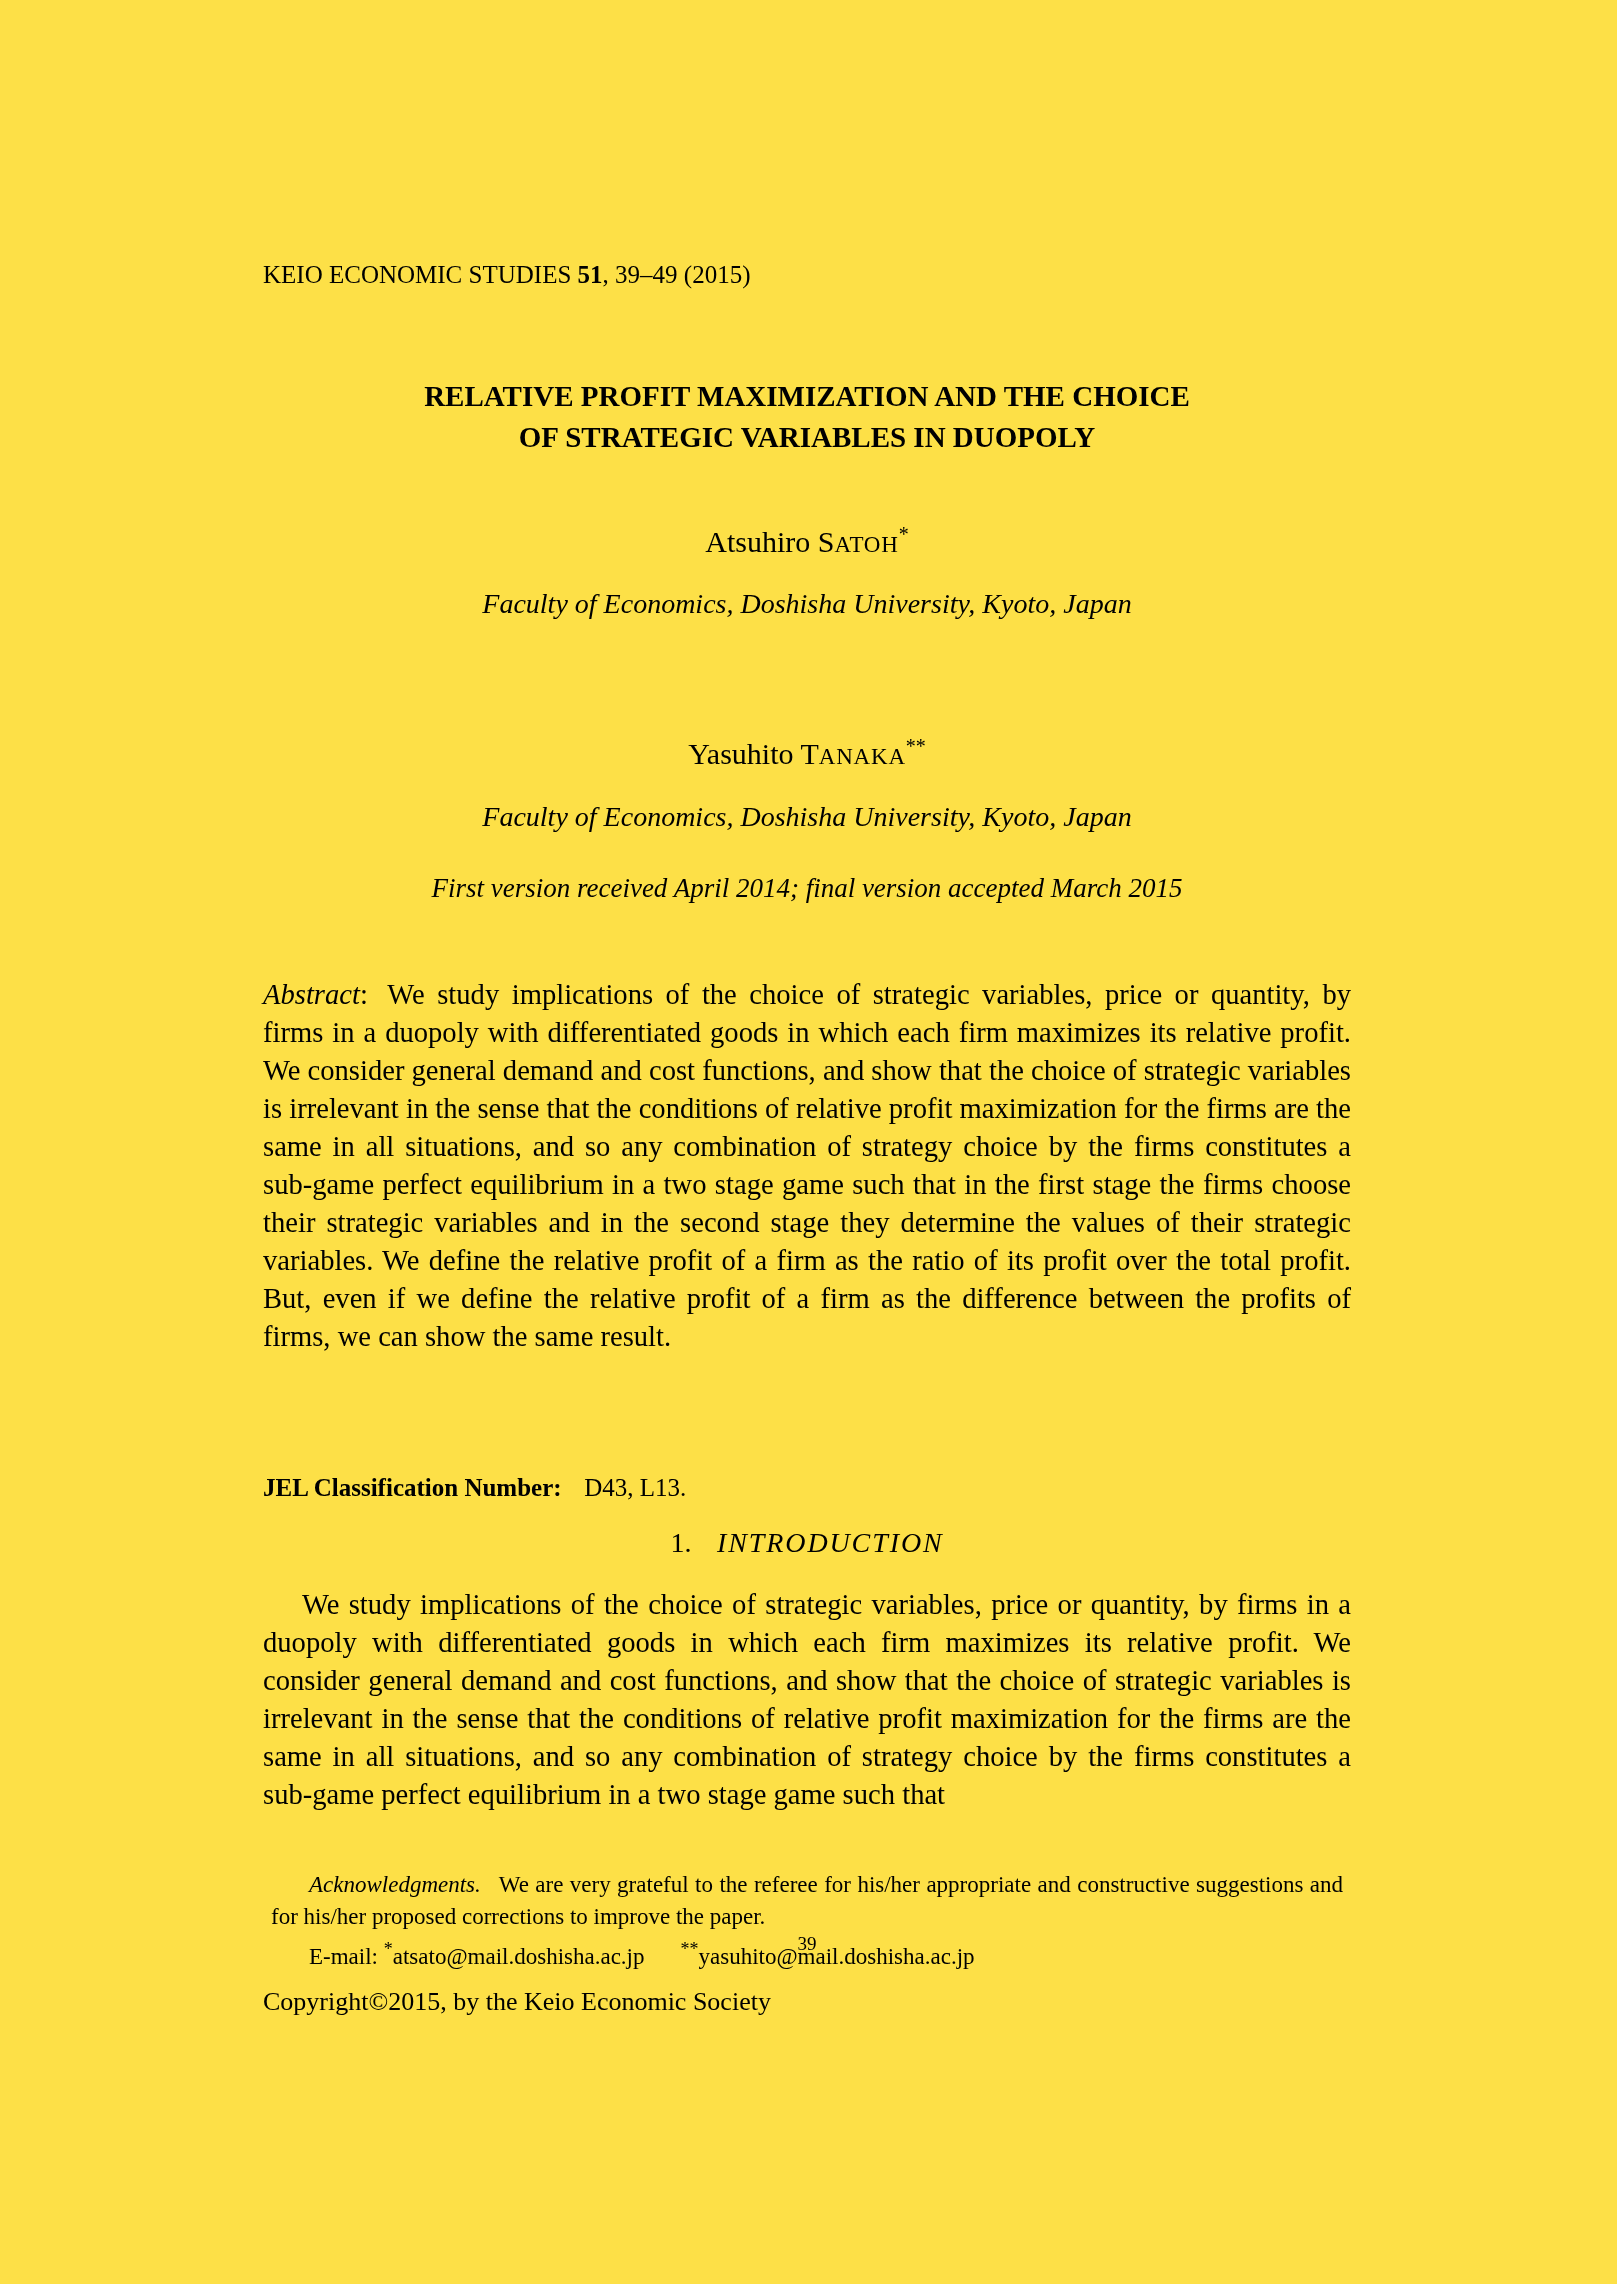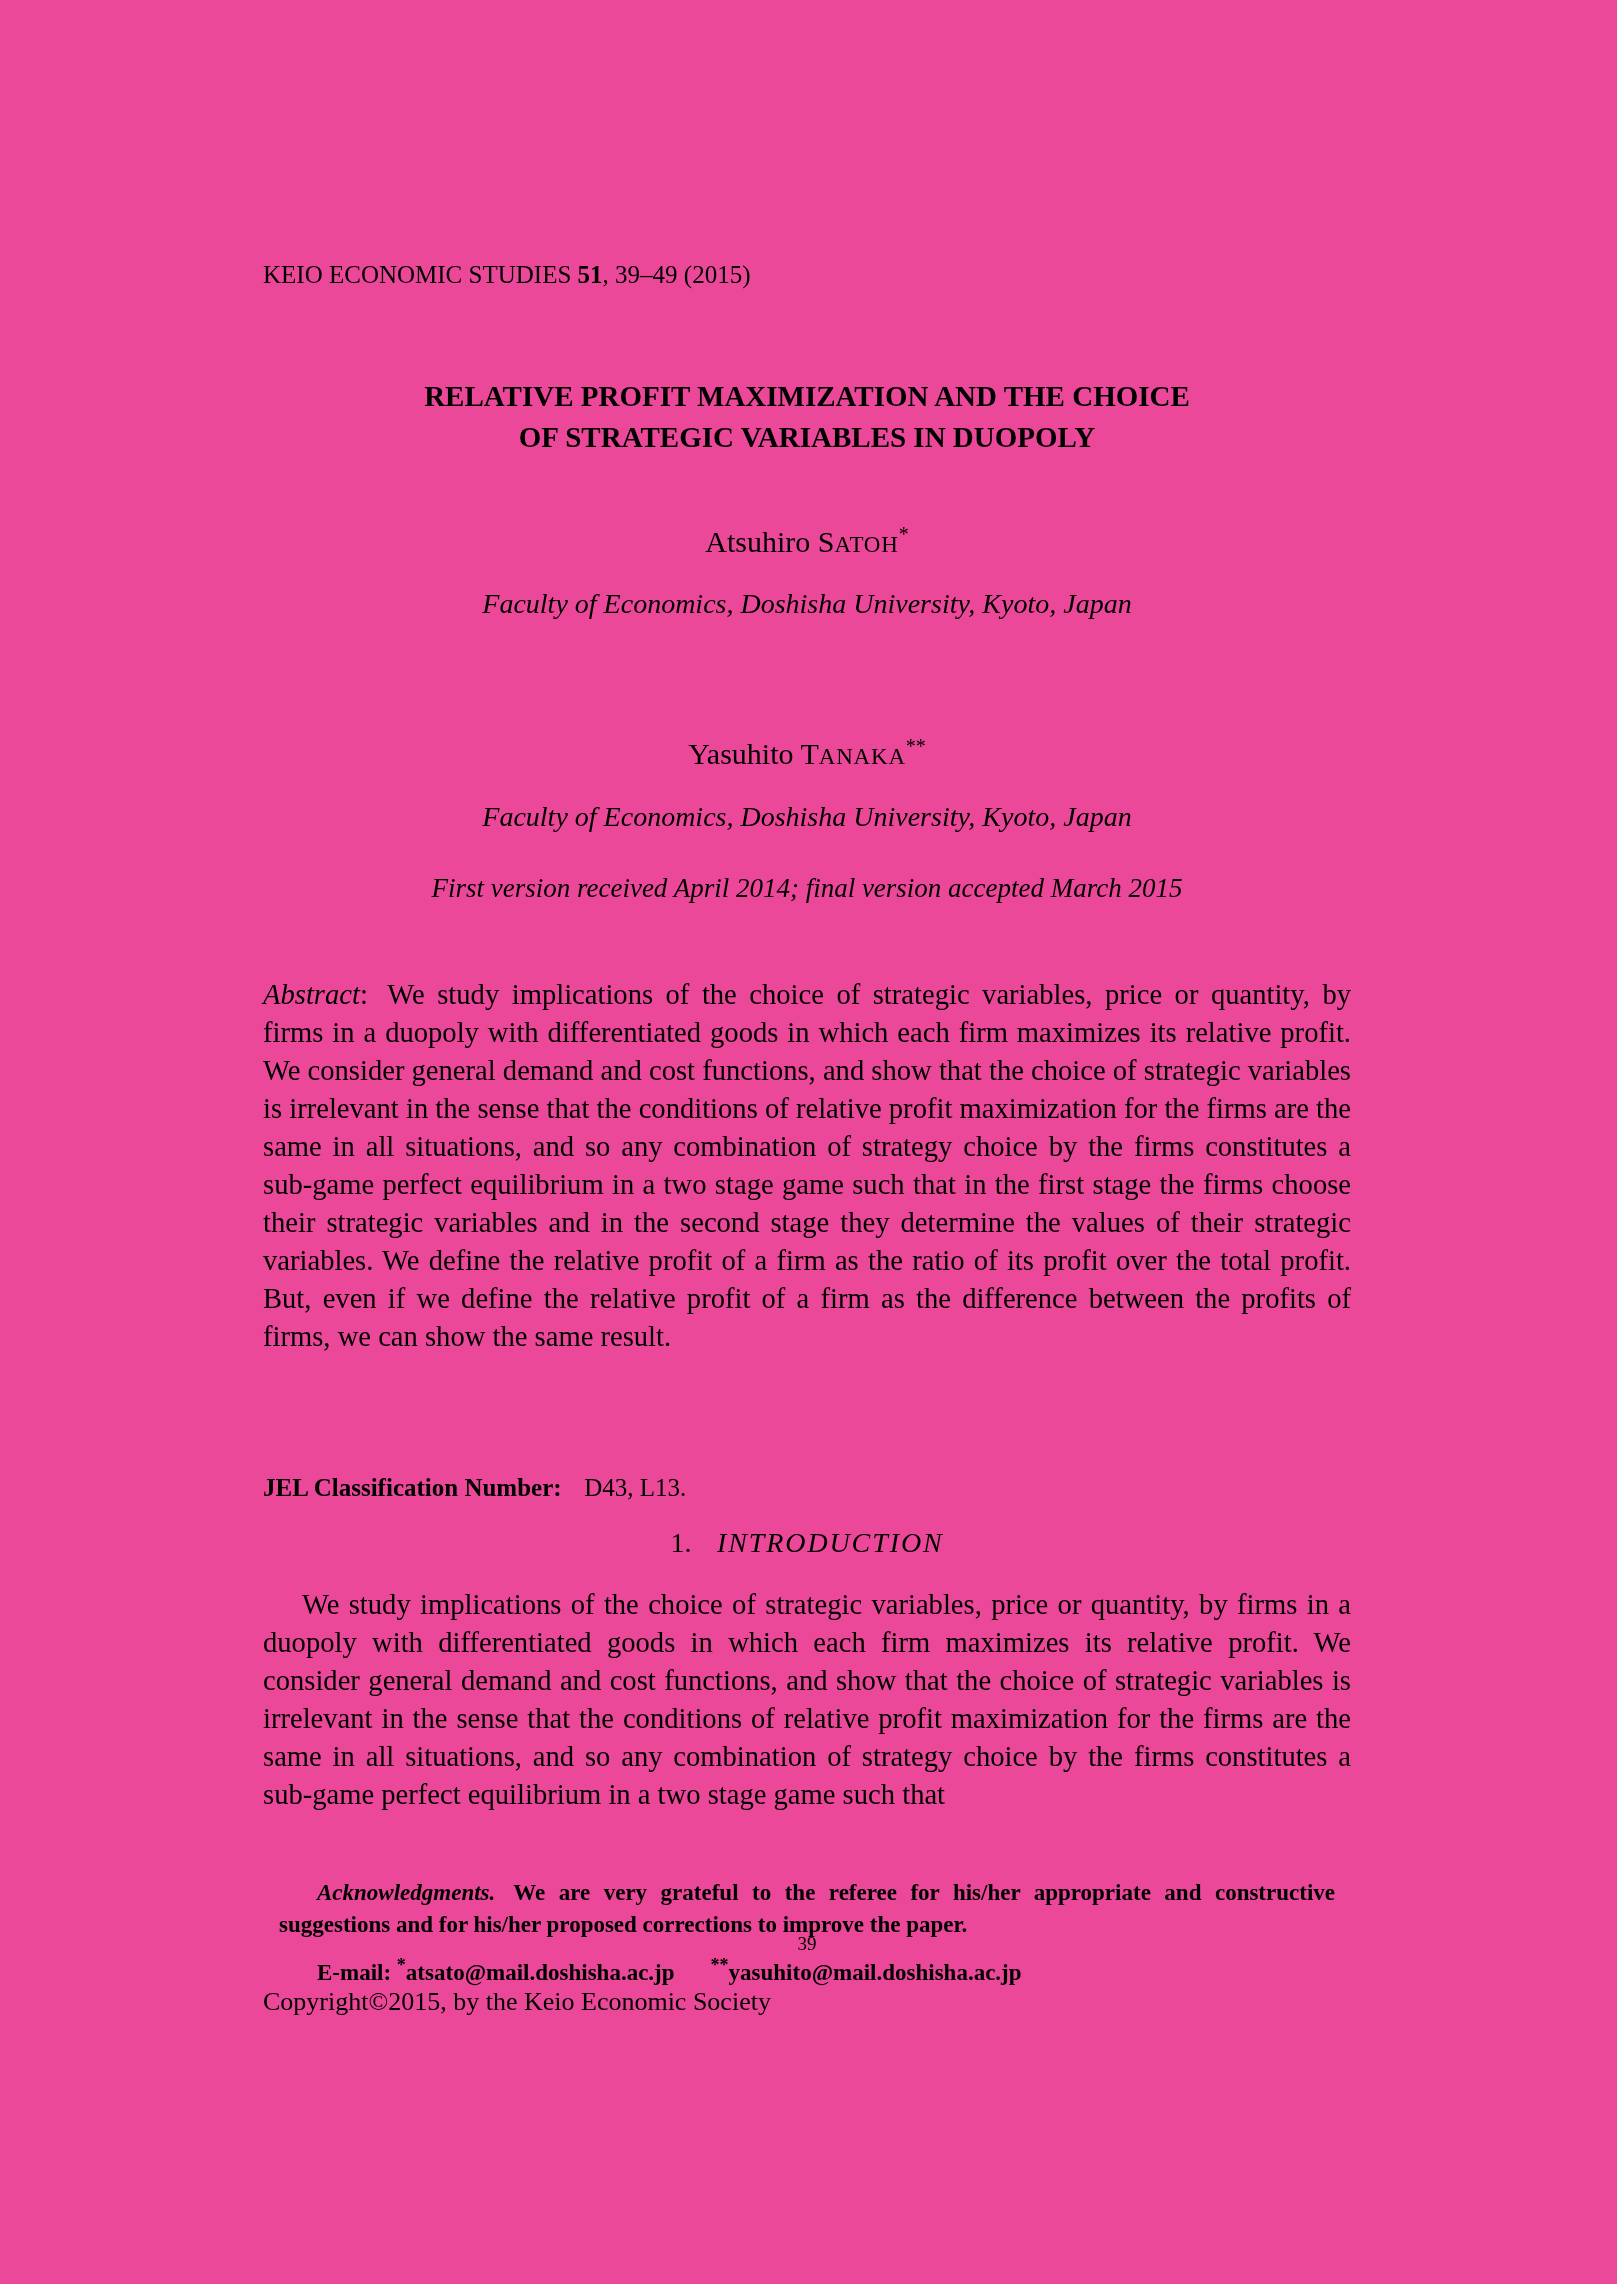--- a/index.html
+++ b/index.html
@@ -4,21 +4,21 @@
 <style>
   html, body {
     margin: 0;
     padding: 0;
     background: #ffffff;
   }
   .page {
     position: relative;
     width: 1617px;
     height: 2284px;
-    background: #ec4899;
+    background: #fde047;
     color: #000000;
     font-family: "Liberation Serif", serif;
     overflow: hidden;
   }
   .block {
     position: absolute;
     left: 263px;
     width: 1088px;
   }
   .centered { text-align: center; }
@@ -105,21 +105,21 @@
     text-align: justify;
     text-indent: 39px;
   }
 
   .footnote {
     top: 1861px;
     font-size: 23px;
     line-height: 32px;
     text-align: justify;
   }
-  .footnote p { margin: 16px; text-indent: 38px; font-weight: bold; }
+  .footnote p { margin: 8px; text-indent: 38px; }
   .ack-label { font-style: italic; margin-right: 18px; }
   .email-mark {
     font-size: 18px;
     vertical-align: super;
     line-height: 0;
   }
   .email-group-2 { margin-left: 36px; }
 
   .copyright {
     top: 1986px;

